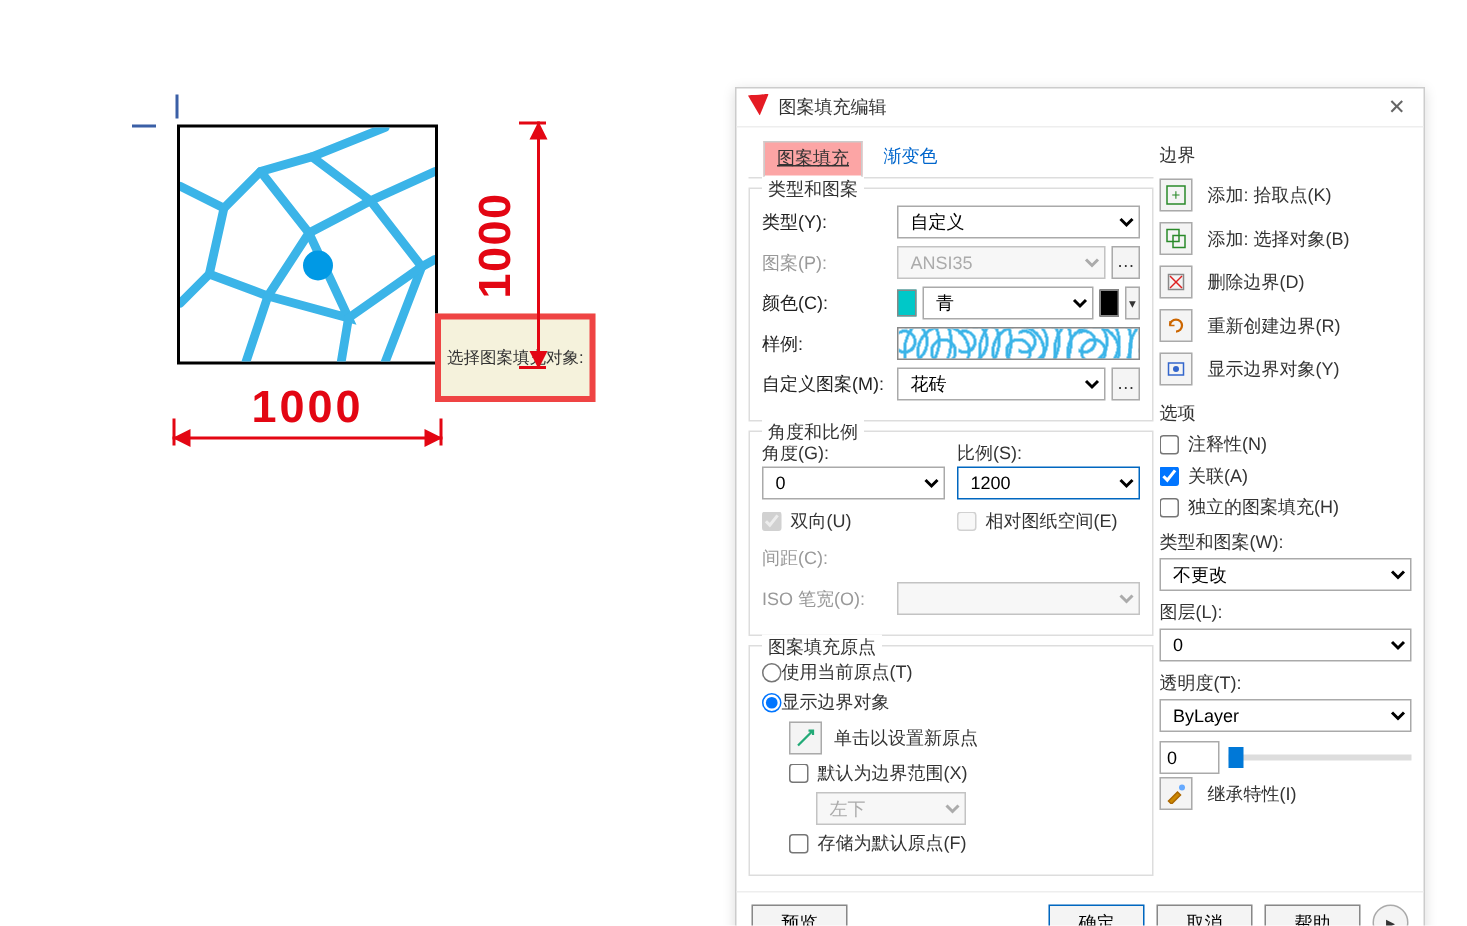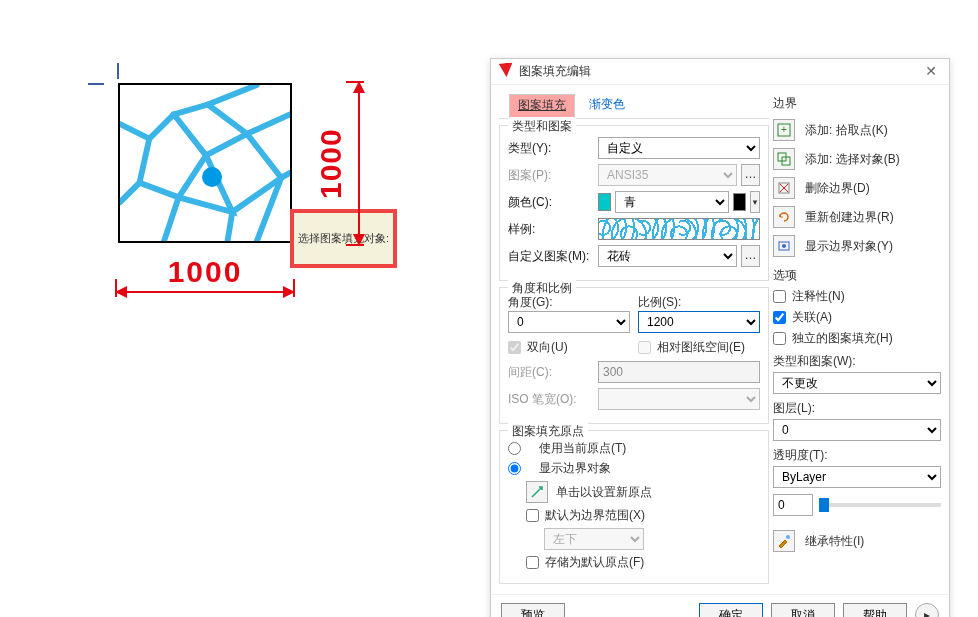--- a/index.html
+++ b/index.html
@@ -56,21 +56,21 @@
   background-size: 40px 22px, 50px 22px;
 }
 .ellipsis-btn { width:22px; height:22px; border:1px solid #aaa; background:#f4f4f4; text-align:center; line-height:18px; cursor:pointer; }
 .down-btn { width:14px; height:22px; border:1px solid #aaa; background:#f4f4f4; display:flex; align-items:center; justify-content:center; cursor:pointer;}
 .down-btn::after{content:"▾";font-size:9px;}
 .twocol { display:flex; gap:8px; }
 .twocol > div { flex:1; }
 .subrow { margin:4px 0; display:flex; align-items:center; gap:4px; }
 .checkbox { display:flex; align-items:center; gap:6px; }
 .checkbox input { width:13px; height:13px; }
-.radio { display:flex; align-items:center; gap:18px; margin:3px 0; }
+.radio { display:flex; align-items:center; gap:0; margin:3px 0; }
 .indent { margin-left:18px; }
 .icon-btn { width:22px; height:22px; border:1px solid #aaa; background:#f4f4f4; display:inline-flex; align-items:center; justify-content:center; margin-right:4px; cursor:pointer; }
 .icon-btn svg{width:14px;height:14px;}
 .boundary-item { display:flex; align-items:center; gap:6px; margin:7px 0; cursor:pointer;}
 .opt-label { display:block; margin:6px 0 2px 0; }
 .sec-title { font-size:12px; margin:2px 0 4px 0; }
 .slider-row { display:flex; align-items:center; gap:6px; }
 .slider-row input[type=text]{ width:40px; }
 .slider { flex:1; height:4px; background:#ddd; position:relative; }
 .slider .thumb { position:absolute; left:0; top:-5px; width:10px; height:14px; background:#0078d7; }
@@ -192,23 +192,20 @@
               <input type="checkbox" checked="" disabled="" style="">
               <span>双向(U)</span>
             </div>
           <div class="checkbox">
               <input type="checkbox" disabled="" style="">
               <span class="disabled">相对图纸空间(E)</span>
             </div>
         </div>
         <div class="row">
           <label class="disabled">间距(C):</label>
-          <div class="control">
-              <input type="text" disabled="" value="300" style="">
-            </div>
         </div>
         <div class="row">
           <label class="disabled">ISO 笔宽(O):</label>
           <div class="control">
               <select disabled=""><option></option></select>
             </div>
         </div>
       </div>
 
       <div class="group">
@@ -312,21 +309,21 @@
       <label class="opt-label">图层(L):</label>
       <select><option>0</option></select>
       <label class="opt-label">透明度(T):</label>
       <select><option>ByLayer</option></select>
       <div class="slider-row" style="margin-top:6px">
         <input type="text" value="0" style="">
         <div class="slider">
             <div class="thumb"></div>
           </div>
       </div>
-      <div class="boundary-item" style="margin-top:14px">
+      <div class="boundary-item" style="margin-top:2px">
           <span class="icon-btn">
             <svg viewBox="0 0 14 14">
               <path d="M2 12 L8 6 L10 8 L4 14 Z" fill="#c80" stroke="#a60"></path>
               <circle cx="11" cy="3" r="2" fill="#6af"></circle>
             </svg>
           </span>
           <span>继承特性(I)</span>
         </div>
     </div>
   </div>

